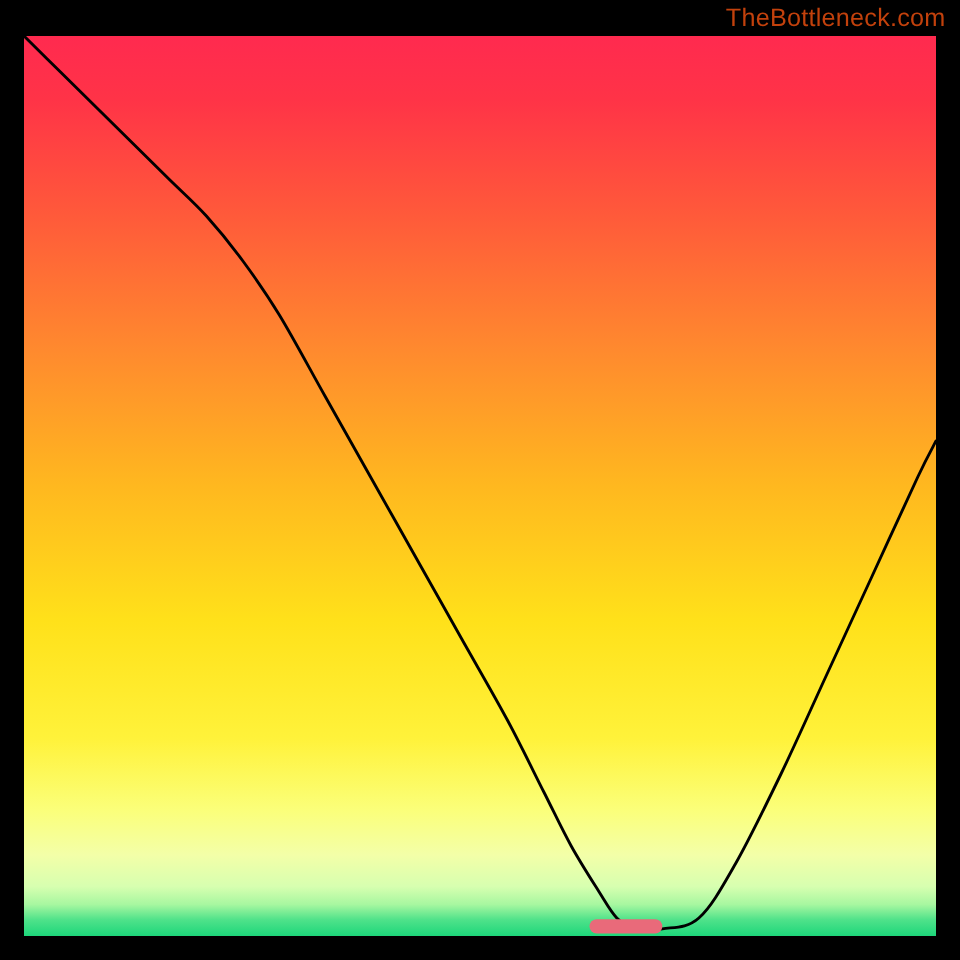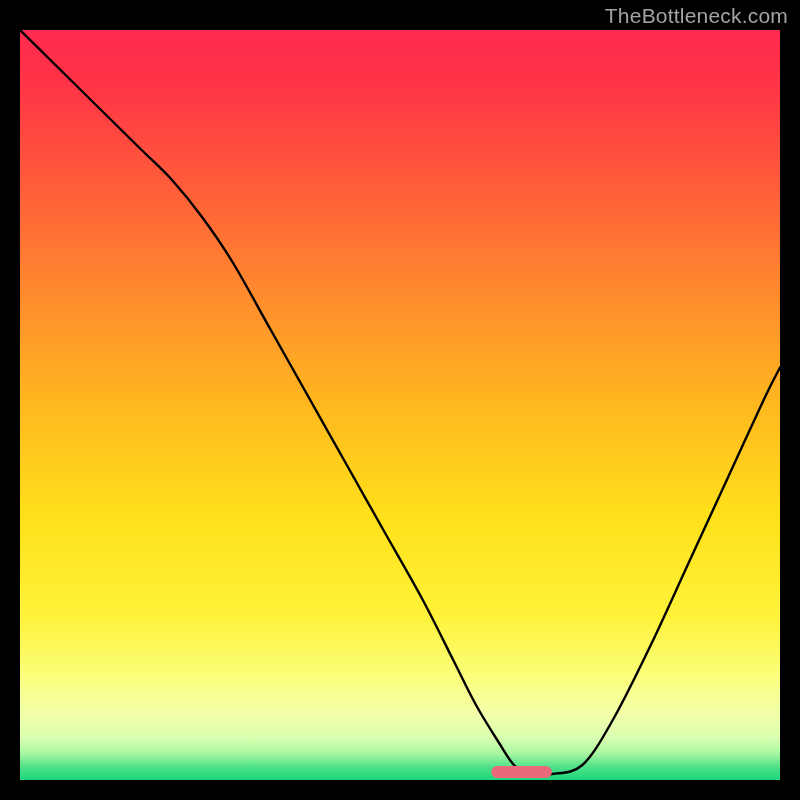--- a/index.html
+++ b/index.html
@@ -14,21 +14,21 @@
   .frame {
     position: relative;
     width: 800px;
     height: 800px;
     background: #000;
   }
   .watermark {
     position: absolute;
     top: 4px;
     right: 12px;
-    color: #a3a3a3;
+    color: #c2410c;
     font-size: 21px;
     font-weight: 500;
     letter-spacing: 0.2px;
     user-select: none;
   }
   .plot {
     position: absolute;
     left: 20px;
     top: 30px;
     width: 760px;

